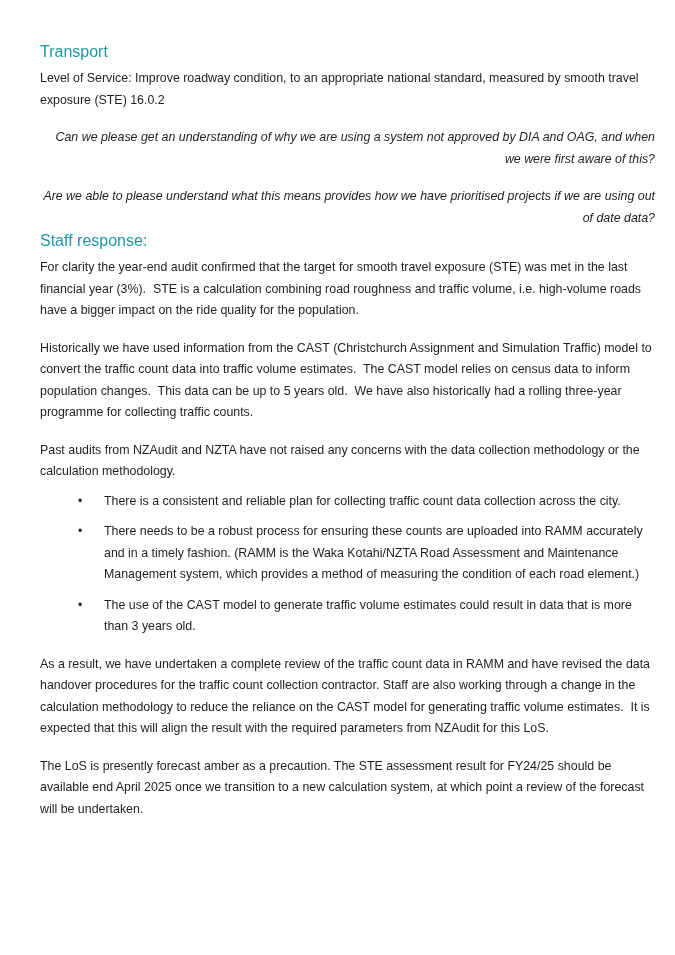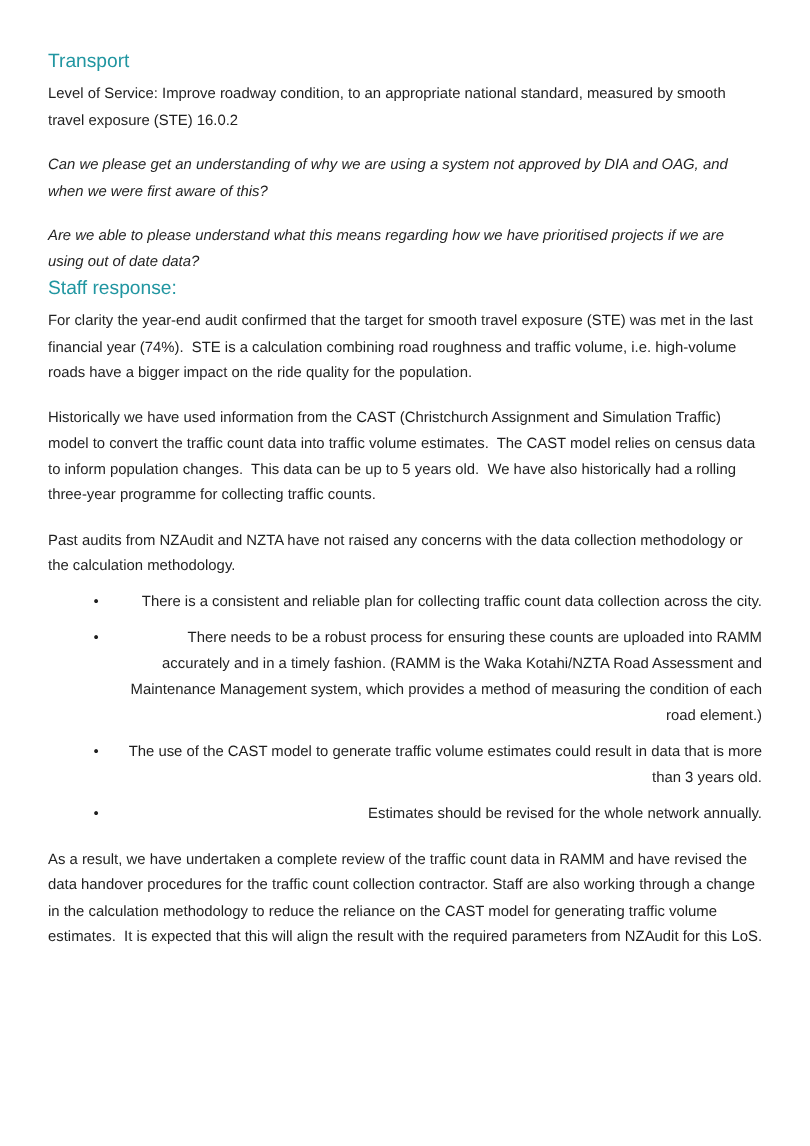--- a/index.html
+++ b/index.html
@@ -11,21 +11,21 @@
     width: 675px;
     height: 955px;
     overflow: hidden;
     font-family: "Liberation Sans", sans-serif;
     color: #1f1f1f;
   }
   .page {
     box-sizing: border-box;
     width: 675px;
     height: 955px;
-    padding: 42px 40px 20px 40px;
+    padding: 42px 20px 20px 40px;
     background: #ffffff;
   }
   .heading {
     font-size: 16px;
     line-height: 20px;
     font-weight: 400;
     color: #2196a1;
     margin: 0 0 6px 0;
   }
   .heading.staff {
@@ -36,33 +36,33 @@
     font-size: 12.4px;
     line-height: 21.5px;
     margin: 16px 0 0 0;
     white-space: pre-wrap;
   }
   p.body-text.first {
     margin-top: 0;
   }
   p.body-text.italic {
     font-style: italic;
+    text-align: right;
   }
   ul.feedback-list {
     margin: 8px 0 0 0;
     padding: 0 0 0 64px;
     list-style: none;
   }
   ul.feedback-list li {
     position: relative;
     font-size: 12.4px;
     line-height: 21.5px;
-    margin: 9px 0 0 0;
+    margin: 9px 12px 0 0;
     white-space: pre-wrap;
-    text-align: right;
   }
   ul.feedback-list li:first-child {
     margin-top: 0;
   }
   ul.feedback-list li::before {
     content: "\2022";
     position: absolute;
     left: -26px;
     top: 0;
   }
@@ -70,30 +70,30 @@
 </head>
 <body>
 
 <div class="page">
 
   <h1 class="heading">Transport</h1>
 
   <p class="body-text first">Level of Service: Improve roadway condition, to an appropriate national standard, measured by smooth travel exposure (STE) 16.0.2</p>
 
   <p class="body-text italic">Can we please get an understanding of why we are using a system not approved by DIA and OAG, and when we were first aware of this?</p>
-  <p class="body-text italic">Are we able to please understand what this means regarding how we have prioritised projects if we are using out of date data?</p>
+  <p class="body-text italic">Are we able to please understand what this means provides how we have prioritised projects if we are using out of date data?</p>
 
   <h2 class="heading staff">Staff response:</h2>
 
-  <p class="body-text first">For clarity the year-end audit confirmed that the target for smooth travel exposure (STE) was met in the last financial year (74%).  STE is a calculation combining road roughness and traffic volume, i.e. high-volume roads have a bigger impact on the ride quality for the population.</p>
+  <p class="body-text first">For clarity the year-end audit confirmed that the target for smooth travel exposure (STE) was met in the last financial year (3%).  STE is a calculation combining road roughness and traffic volume, i.e. high-volume roads have a bigger impact on the ride quality for the population.</p>
   <p class="body-text">Historically we have used information from the CAST (Christchurch Assignment and Simulation Traffic) model to convert the traffic count data into traffic volume estimates.  The CAST model relies on census data to inform population changes.  This data can be up to 5 years old.  We have also historically had a rolling three-year programme for collecting traffic counts.</p>
   <p class="body-text">Past audits from NZAudit and NZTA have not raised any concerns with the data collection methodology or the calculation methodology.</p>
 
   <ul class="feedback-list">
     <li>There is a consistent and reliable plan for collecting traffic count data collection across the city.</li>
     <li>There needs to be a robust process for ensuring these counts are uploaded into RAMM accurately and in a timely fashion. (RAMM is the Waka Kotahi/NZTA Road Assessment and Maintenance Management system, which provides a method of measuring the condition of each road element.)</li>
     <li>The use of the CAST model to generate traffic volume estimates could result in data that is more than 3 years old.</li>
-    <li>Estimates should be revised for the whole network annually.</li>
   </ul>
 
   <p class="body-text">As a result, we have undertaken a complete review of the traffic count data in RAMM and have revised the data handover procedures for the traffic count collection contractor. Staff are also working through a change in the calculation methodology to reduce the reliance on the CAST model for generating traffic volume estimates.  It is expected that this will align the result with the required parameters from NZAudit for this LoS.</p>
+  <p class="body-text">The LoS is presently forecast amber as a precaution. The STE assessment result for FY24/25 should be available end April 2025 once we transition to a new calculation system, at which point a review of the forecast will be undertaken.</p>
 
 </div>
 
 </body></html>

